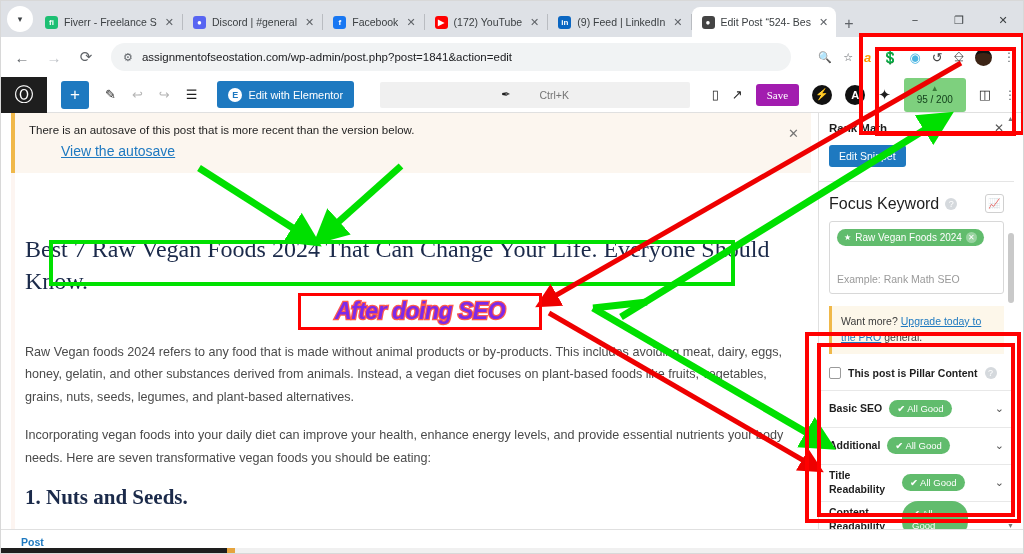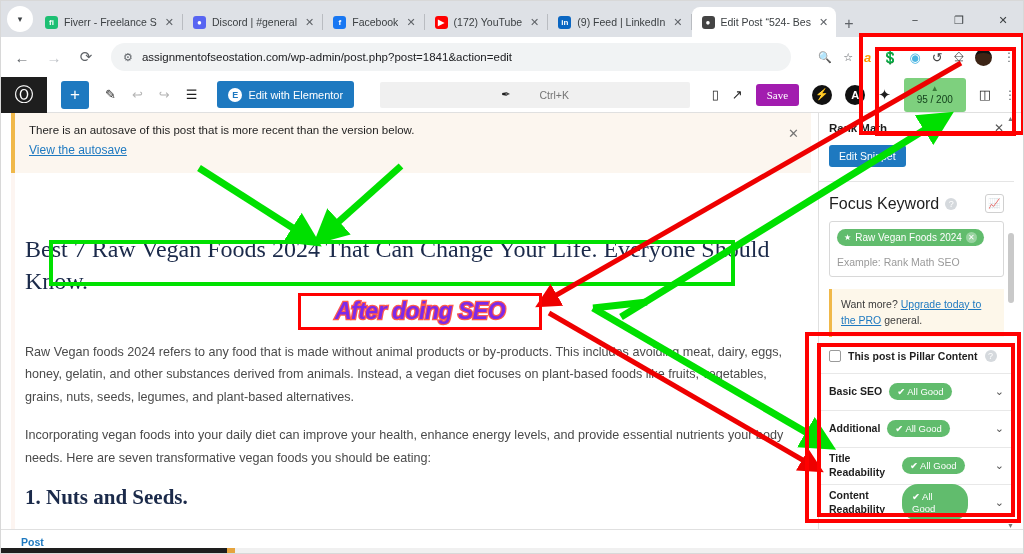--- a/index.html
+++ b/index.html
@@ -134,21 +134,21 @@
     font-size: 11px; font-weight: bold;
   }
 
   
   .notice {
     position: absolute; top: 112px; left: 10px; width: 800px; height: 72px;
     background: #fcf6ef; border-left: 4px solid #f0b849;
     padding: 11px 14px;
   }
   .notice p { font-size: 11.5px; color: #1e1e1e; }
-  .notice a { font-size: 12px; color: #1e79c0; display: inline-block; margin-top: 7px; }
+  .notice a { font-size: 14px; color: #1e79c0; display: inline-block; margin-top: 7px; margin-left: 32px; }
   .notice .x { position: absolute; right: 12px; top: 13px; font-size: 13px; color: #757575; }
 
   
   .canvas {
     position: absolute; top: 172px; left: 10px; width: 800px; height: 358px;
     background: #ffffff; overflow: hidden;
   }
   .canvas .edge { position: absolute; left: 0; top: 0; width: 4px; height: 100%; background: #fdf5f1; }
   .post-title {
     position: absolute; left: 14px; top: 60px; width: 760px;
@@ -205,21 +205,21 @@
     background: #61bc6d; color: #fff; border-radius: 11px;
     font-size: 10px; padding: 3px 7px; display: inline-flex;
     align-items: center; gap: 4px;
   }
   .kw-pill .star { font-size: 8px; }
   .kw-pill .x {
     background: rgba(255,255,255,.35); border-radius: 50%;
     width: 11px; height: 11px; display: flex; align-items: center;
     justify-content: center; font-size: 8px;
   }
-  .kw-example { font-size: 10.5px; color: #9a9a9a; margin-top: 10px; }
+  .kw-example { font-size: 10.5px; color: #9a9a9a; margin-top: 27px; }
   .pro-box {
     margin: 12px 10px 0 10px; background: #fdf7ea;
     border-left: 3px solid #f0b849; padding: 8px 9px;
     font-size: 10.5px; color: #3c3c3c; line-height: 1.5;
   }
   .pro-box a { color: #1e79c0; }
   .pillar-row {
     margin-top: 13px; padding: 0 10px; display: flex; align-items: center; gap: 7px;
   }
   .cbox { width: 12px; height: 12px; border: 1px solid #9a9a9a; border-radius: 2px; }

